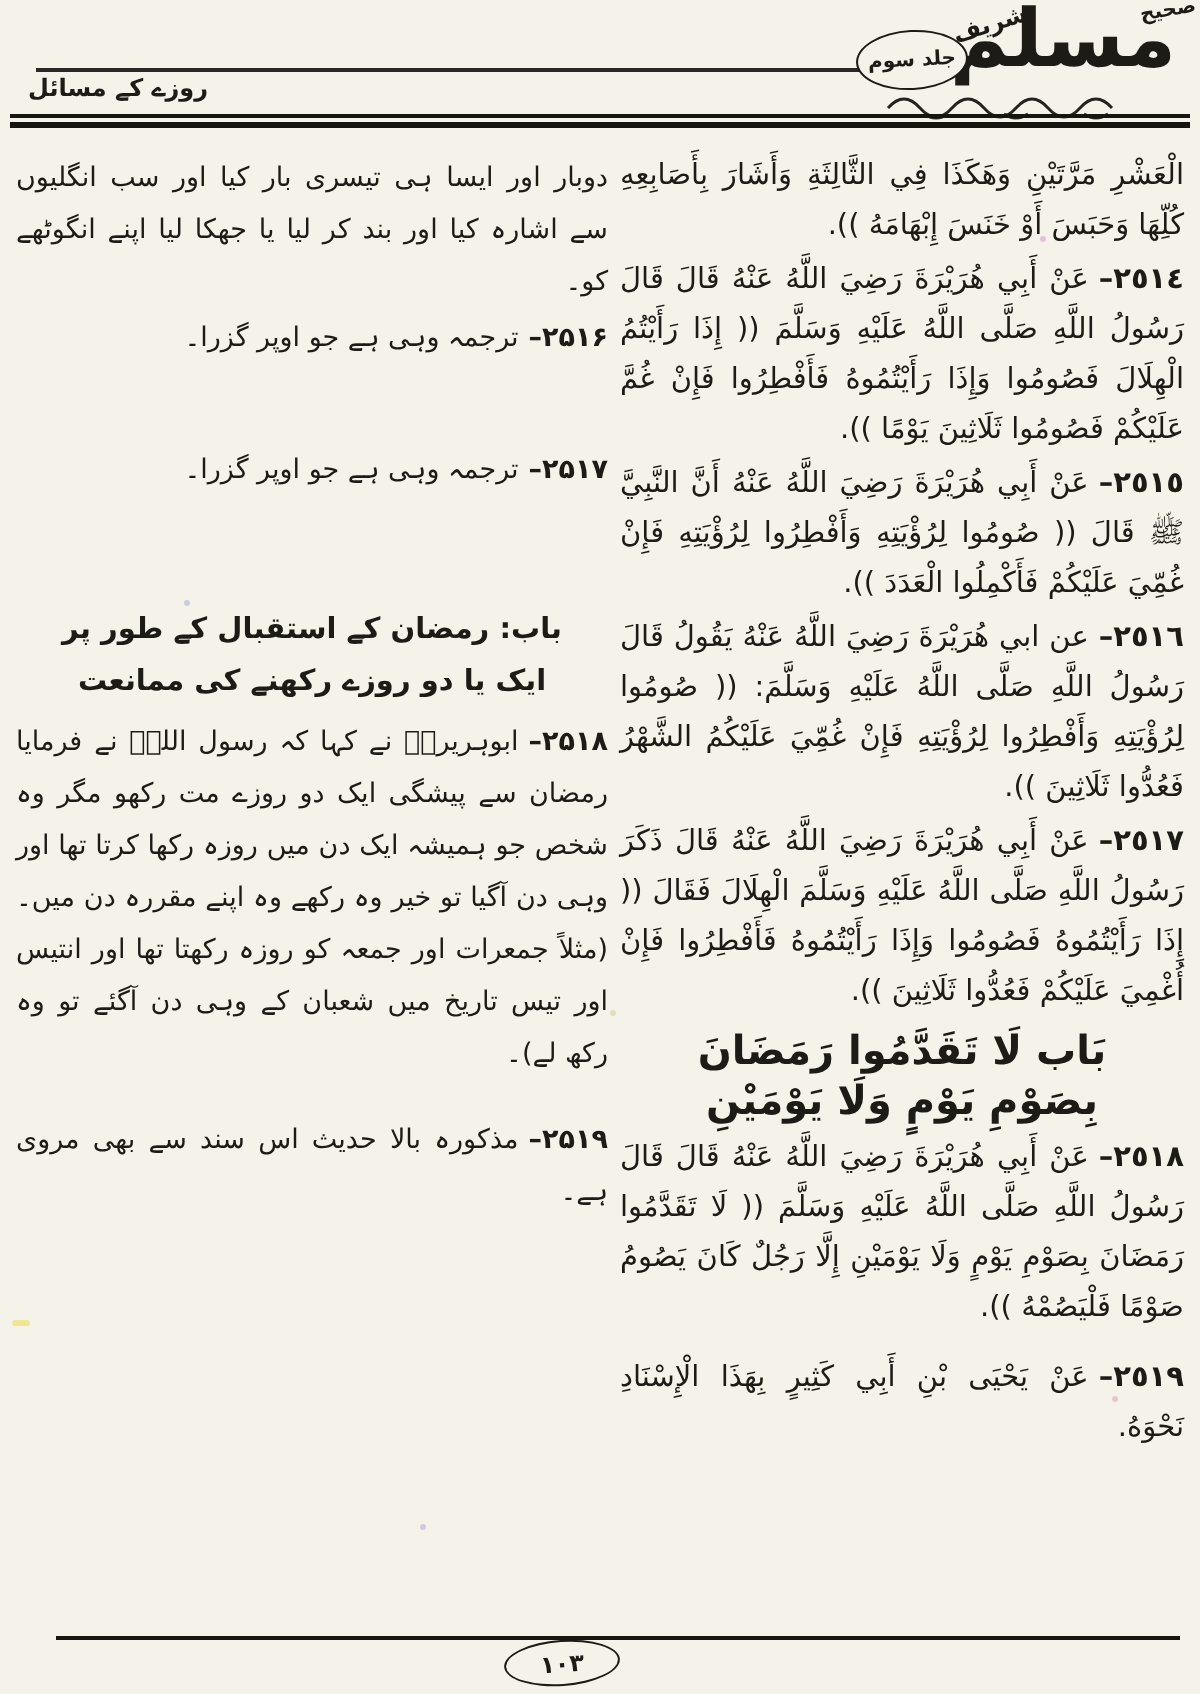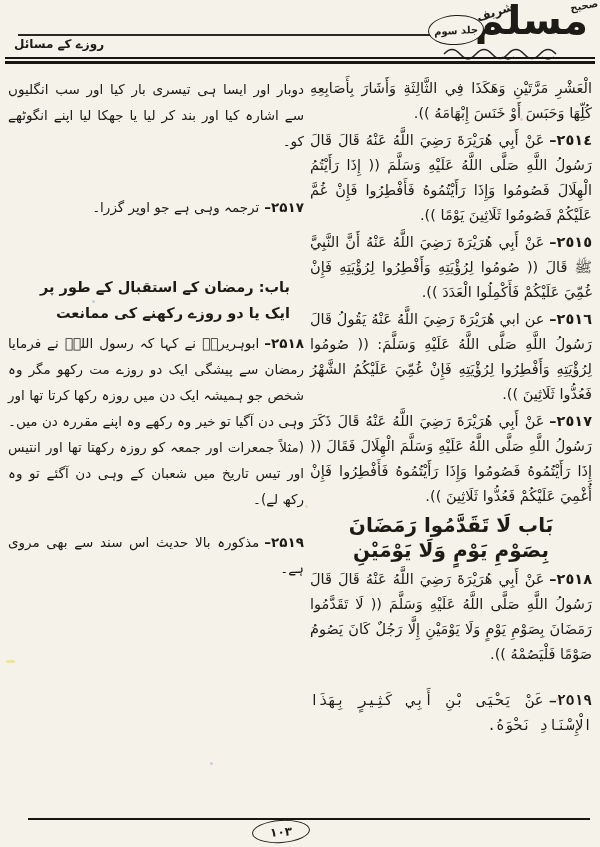--- a/index.html
+++ b/index.html
@@ -36,25 +36,25 @@
     display:flex;justify-content:space-between;
     padding:10px 8px 0 8px;box-sizing:border-box;
     direction:ltr;
   }
   .col{direction:rtl;text-align:justify;}
   .col-urdu{width:296px;font-size:13.5px;line-height:26px;}
   .col-arabic{width:282px;font-size:14.5px;line-height:25px;}
   .para{margin:0 0 2px 0;}
   .h-num{font-weight:bold;margin-left:5px;white-space:nowrap;}
   .bab{font-weight:bold;text-align:center;}
-  .col-urdu .bab{font-size:14.5px;padding:0 14px;margin-top:54px;margin-bottom:4px;text-align:right;}
+  .col-urdu .bab{font-size:14.5px;padding:0 14px;margin-top:54px;margin-bottom:4px;}
   .col-arabic .bab{font-size:20px;padding:0 26px;margin-top:4px;margin-bottom:4px;}
   .u-gap-2517{margin-top:40px;}
   .u-gap-2519{margin-top:17px;}
-  .a-gap-2519{margin-top:22px;font-family:Liberation Mono, monospace;}
+  .a-gap-2519{margin-top:10px;}
   
   .footer-rule{position:absolute;left:28px;right:10px;bottom:27px;height:2.5px;background:#17150f;}
   .page-num-oval{
     position:absolute;left:252px;bottom:4px;width:56px;height:21px;
     border:1.6px solid #1d1b16;border-radius:50%;
     display:flex;align-items:center;justify-content:center;
     font-size:12px;font-weight:bold;transform:rotate(-4deg);direction:rtl;
   }
   
   .speck{position:absolute;border-radius:50%;opacity:.55;}
@@ -85,20 +85,21 @@
     <div class="rule-double">
       <div class="rd-a"></div>
       <div class="rd-b"></div>
     </div>
   </div>
 
   <div class="cols">
 
     <section class="col col-urdu">
       <p class="para"><span>دوبار اور ایسا ہی تیسری بار کیا اور سب انگلیوں سے اشارہ کیا اور بند کر لیا یا جھکا لیا اپنے انگوٹھے کو۔</span></p>
+      <p class="para"><b class="h-num">۲۵۱۶–</b><span>ترجمہ وہی ہے جو اوپر گزرا۔</span></p>
       <p class="para u-gap-2517"><b class="h-num">۲۵۱۷–</b><span>ترجمہ وہی ہے جو اوپر گزرا۔</span></p>
       <p class="para bab">باب: رمضان کے استقبال کے طور پر ایک یا دو روزے رکھنے کی ممانعت</p>
       <p class="para"><b class="h-num">۲۵۱۸–</b><span>ابوہریرہؓ نے کہا کہ رسول اللہؐ نے فرمایا رمضان سے پیشگی ایک دو روزے مت رکھو مگر وہ شخص جو ہمیشہ ایک دن میں روزہ رکھا کرتا تھا اور وہی دن آگیا تو خیر وہ رکھے وہ اپنے مقررہ دن میں۔ (مثلاً جمعرات اور جمعہ کو روزہ رکھتا تھا اور انتیس اور تیس تاریخ میں شعبان کے وہی دن آگئے تو وہ رکھ لے)۔</span></p>
       <p class="para u-gap-2519"><b class="h-num">۲۵۱۹–</b><span>مذکورہ بالا حدیث اس سند سے بھی مروی ہے۔</span></p>
     </section>
 
     <section class="col col-arabic">
       <p class="para"><span>الْعَشْرِ مَرَّتَيْنِ وَهَكَذَا فِي الثَّالِثَةِ وَأَشَارَ بِأَصَابِعِهِ كُلِّهَا وَحَبَسَ أَوْ خَنَسَ إِبْهَامَهُ )).</span></p>
       <p class="para"><b class="h-num">٢٥١٤–</b><span>عَنْ أَبِي هُرَيْرَةَ رَضِيَ اللَّهُ عَنْهُ قَالَ قَالَ رَسُولُ اللَّهِ صَلَّى اللَّهُ عَلَيْهِ وَسَلَّمَ (( إِذَا رَأَيْتُمُ الْهِلَالَ فَصُومُوا وَإِذَا رَأَيْتُمُوهُ فَأَفْطِرُوا فَإِنْ غُمَّ عَلَيْكُمْ فَصُومُوا ثَلَاثِينَ يَوْمًا )).</span></p>
       <p class="para"><b class="h-num">٢٥١٥–</b><span>عَنْ أَبِي هُرَيْرَةَ رَضِيَ اللَّهُ عَنْهُ أَنَّ النَّبِيَّ ﷺ قَالَ (( صُومُوا لِرُؤْيَتِهِ وَأَفْطِرُوا لِرُؤْيَتِهِ فَإِنْ غُمِّيَ عَلَيْكُمْ فَأَكْمِلُوا الْعَدَدَ )).</span></p>

